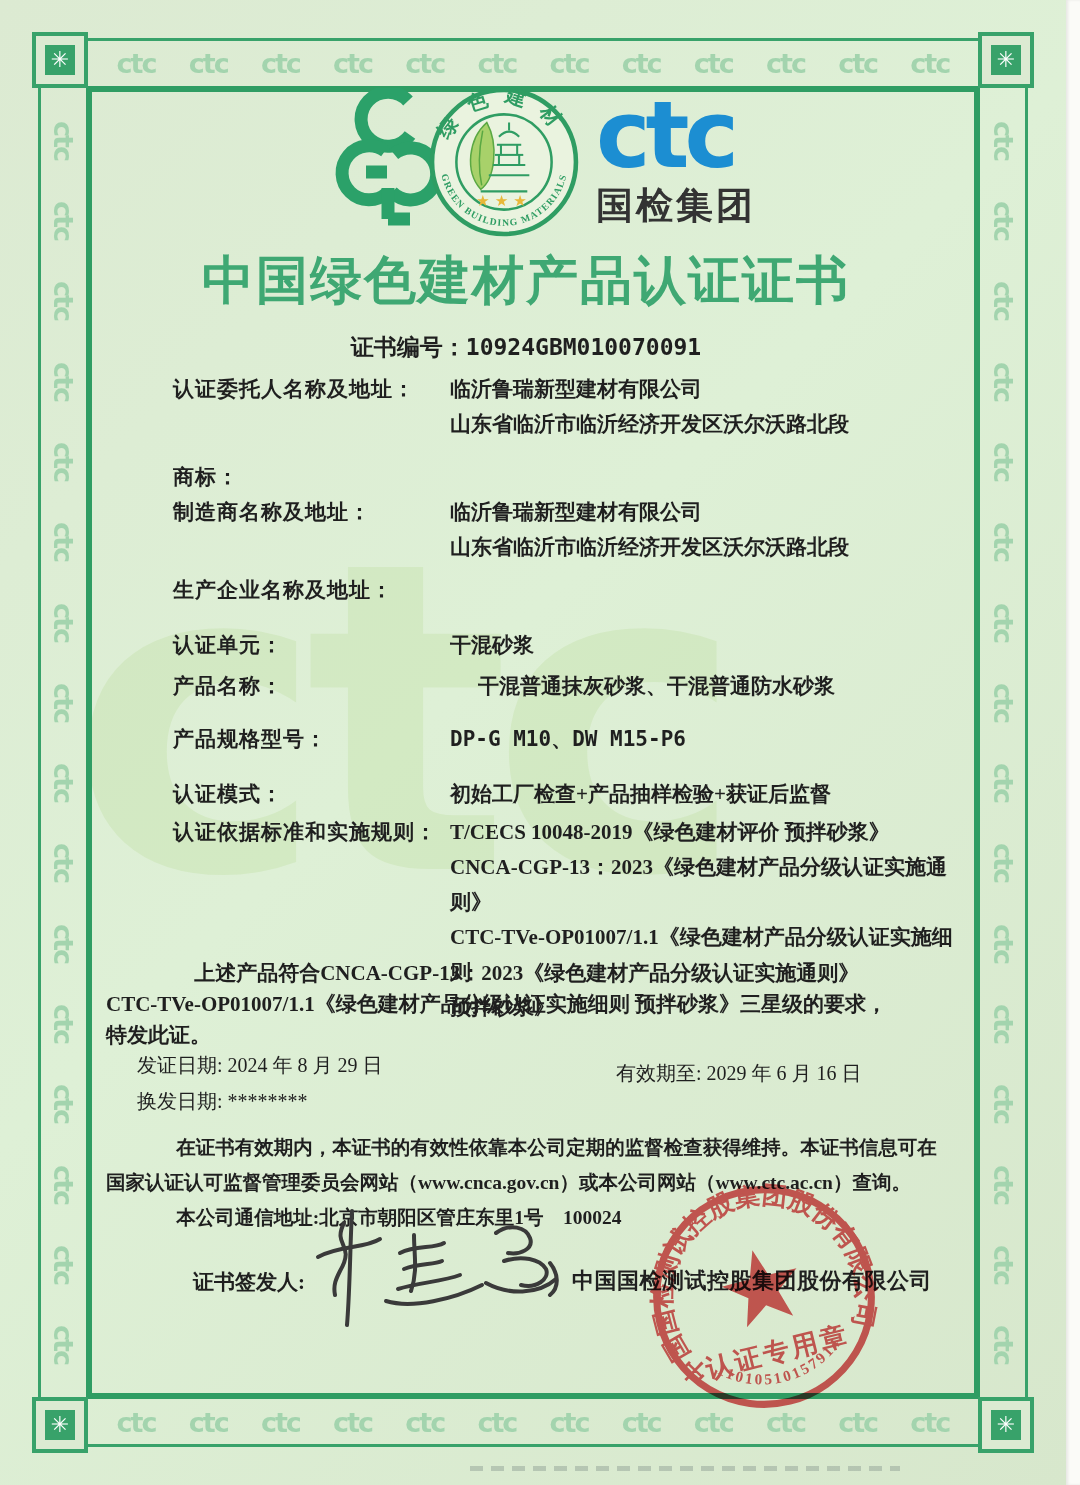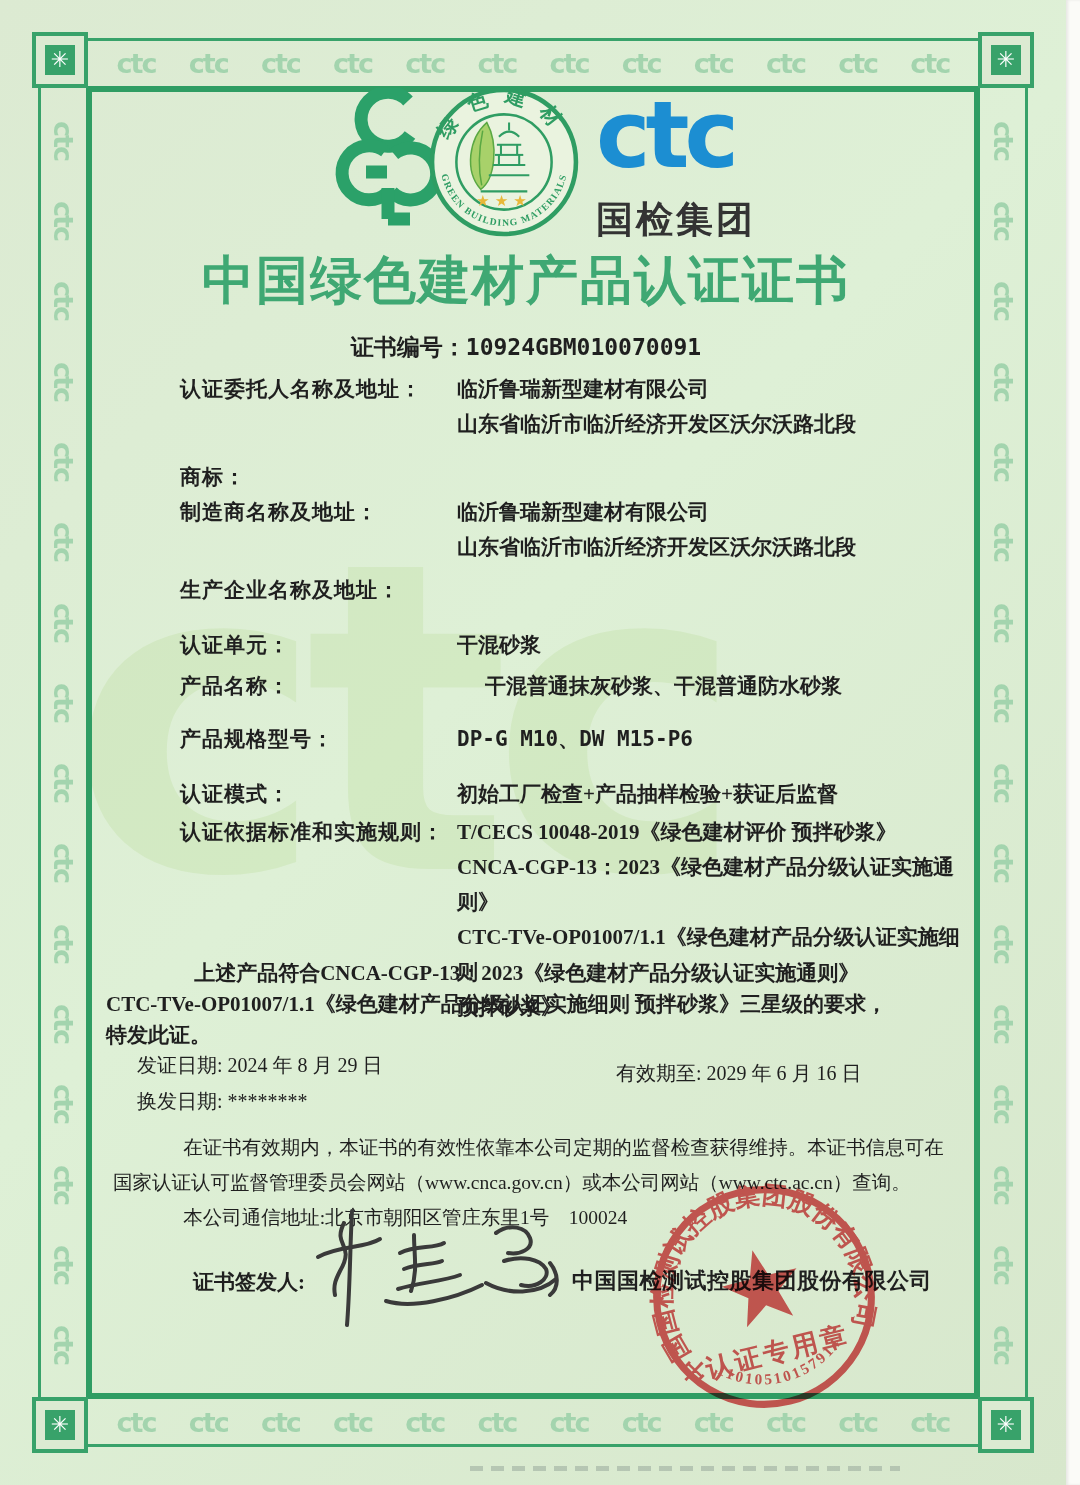--- a/index.html
+++ b/index.html
@@ -46,43 +46,43 @@
   }
 
   
   .gp-logo{position:absolute;left:330px;top:88px;z-index:2;}
   .badge{position:absolute;left:428px;top:86px;z-index:2;}
   .ctc-block{position:absolute;left:596px;top:94px;z-index:2;width:200px;}
   .ctc-word{
     font-family:"DejaVu Sans","Liberation Sans",sans-serif;
     font-weight:800;font-size:92px;line-height:.92;letter-spacing:-5px;color:#1c8ed2;
   }
-  .ctc-sub{font-weight:700;font-size:37px;letter-spacing:3px;color:#333333;margin-top:16px;font-family:Liberation Sans, sans-serif;}
+  .ctc-sub{font-weight:700;font-size:37px;letter-spacing:3px;color:#333333;margin-top:2px;font-family:Liberation Sans, sans-serif;}
 
   
   .title{
     position:absolute;top:246px;left:0;right:14px;z-index:2;text-align:center;
     font-size:52px;font-weight:700;letter-spacing:2px;color:#3fa873;
   }
   .certno{position:absolute;top:332px;left:0;right:14px;z-index:2;text-align:center;font-size:23px;font-weight:700;}
 
   
-  .fields{position:absolute;top:372px;left:180px;right:100px;z-index:2;}
+  .fields{position:absolute;top:372px;left:173px;right:100px;z-index:2;}
   .field{display:flex;}
   .flabel{width:277px;flex:0 0 277px;font-size:21px;font-weight:700;line-height:35px;letter-spacing:1px;}
   .fvalue{flex:1;font-size:21px;font-weight:700;line-height:35px;}
   .gap3{margin-top:3px;} .gap6{margin-top:6px;gap:28px;} .gap8{margin-top:8px;} .gap18{margin-top:18px;align-items:flex-end;} .gap20{margin-top:20px;}
   .latin{font-family:"DejaVu Sans Mono","Liberation Mono",monospace;letter-spacing:0;}
 
   
   .statement{position:absolute;top:958px;left:106px;right:95px;z-index:2;font-size:21px;font-weight:700;line-height:31px;}
   .statement .ln1{text-indent:4.2em;}
   .dates{z-index:2;font-size:20px;font-weight:400;position:absolute;}
   .d-issue{left:137px;top:1052px;} .d-reissue{left:137px;top:1088px;} .d-valid{left:616px;top:1060px;}
-  .note{position:absolute;top:1130px;left:106px;right:92px;z-index:2;font-size:19.5px;font-weight:400;line-height:35px;margin-left:7px;}
+  .note{position:absolute;top:1130px;left:106px;right:92px;z-index:2;font-size:19.5px;font-weight:700;line-height:35px;}
   .note .ln1{text-indent:3.6em;}
   .note .ln3{text-indent:3.6em;}
 
   
   .sig-label{position:absolute;left:193px;top:1268px;z-index:2;font-size:21px;font-weight:700;}
   .sig-svg{position:absolute;left:292px;top:1205px;z-index:2;}
   .sig-company{position:absolute;left:572px;top:1266px;z-index:2;font-size:22px;font-weight:700;letter-spacing:0.5px;}
 
   
   .stamp{

